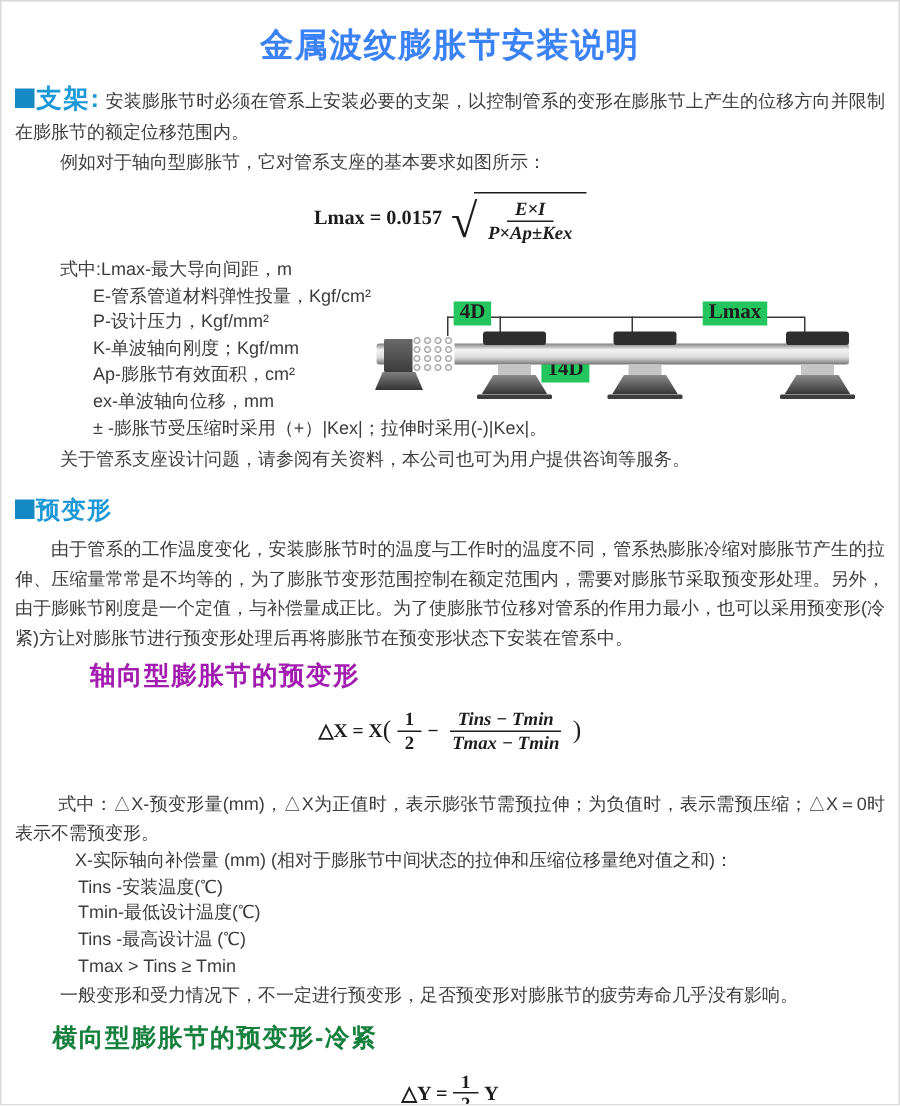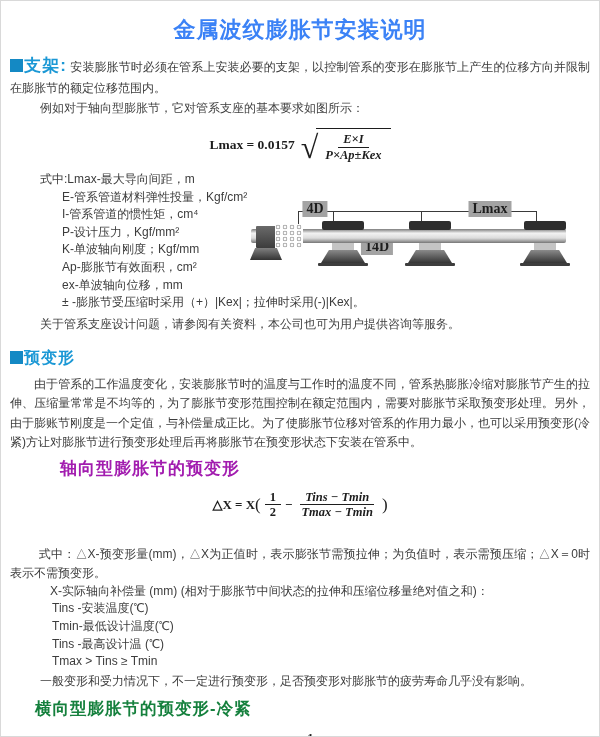--- a/index.html
+++ b/index.html
@@ -39,21 +39,21 @@
   
   .defs { margin-top:7px; font-size:12px; line-height:17.6px; color:#3c3c3c; position:relative; z-index:2; }
   .defs .d0 { padding-left:30px; }
   .defs .di { padding-left:52px; }
   .service-note { margin-top:4px; font-size:12px; padding-left:30px; }
 
   
   .diagram { position:absolute; left:245px; top:195px; width:350px; height:95px; z-index:1; }
   .dim-line { position:absolute; left:52px; top:15px; width:238px; border-top:1px solid #3a3a3a; }
   .tick { position:absolute; width:1px; background:#3a3a3a; top:15px; }
-  .dim-label { position:absolute; top:5px; transform:translateX(-50%); background:#a3a3a3;
+  .dim-label { position:absolute; top:5px; transform:translateX(-50%); background:#22c55e;
                font-family:"Liberation Serif", serif; font-weight:bold; font-size:14px; color:#1d1d1d; padding:0 4px; }
   .pipe { position:absolute; left:5px; top:33px; width:315px; height:14px;
           background:linear-gradient(#7d7d7d, #f2f2f2 30%, #dcdcdc 65%, #767676); border-radius:2px; }
   .bellows { position:absolute; left:29px; top:28px; width:28px; height:24px; background:#fff;
              background-image:radial-gradient(circle at 3px 3px, #fbfbfb 1.1px, #8f8f8f 1.9px, rgba(0,0,0,0) 2.6px);
              background-size:7px 6px; }
   .anchor-clamp { position:absolute; left:10px; top:30px; width:20px; height:22px;
                   background:linear-gradient(#6a6a6a,#3c3c3c); border-radius:1px; }
   .anchor-base { position:absolute; left:4px; top:52px; width:32px; height:12px;
                  background:linear-gradient(#808080,#333); clip-path:polygon(16% 0,84% 0,100% 100%,0 100%); }
@@ -96,21 +96,20 @@
         <span class="frac it">
           <span class="num">E×I</span>
           <span class="den">P×Ap±Kex</span>
         </span>
       </span>
     </div>
 
     <div class="defs">
       <div class="d0">式中:Lmax-最大导向间距，m</div>
       <div class="di">E-管系管道材料弹性投量，Kgf/cm²</div>
-      <div class="di">I-管系管道的惯性矩，cm⁴</div>
       <div class="di">P-设计压力，Kgf/mm²</div>
       <div class="di">K-单波轴向刚度；Kgf/mm</div>
       <div class="di">Ap-膨胀节有效面积，cm²</div>
       <div class="di">ex-单波轴向位移，mm</div>
       <div class="di">± -膨胀节受压缩时采用（+）|Kex|；拉伸时采用(-)|Kex|。</div>
     </div>
     <div class="service-note">关于管系支座设计问题，请参阅有关资料，本公司也可为用户提供咨询等服务。</div>
 
     <div class="sec-head">
       <span class="sq"></span><span>预变形</span>

